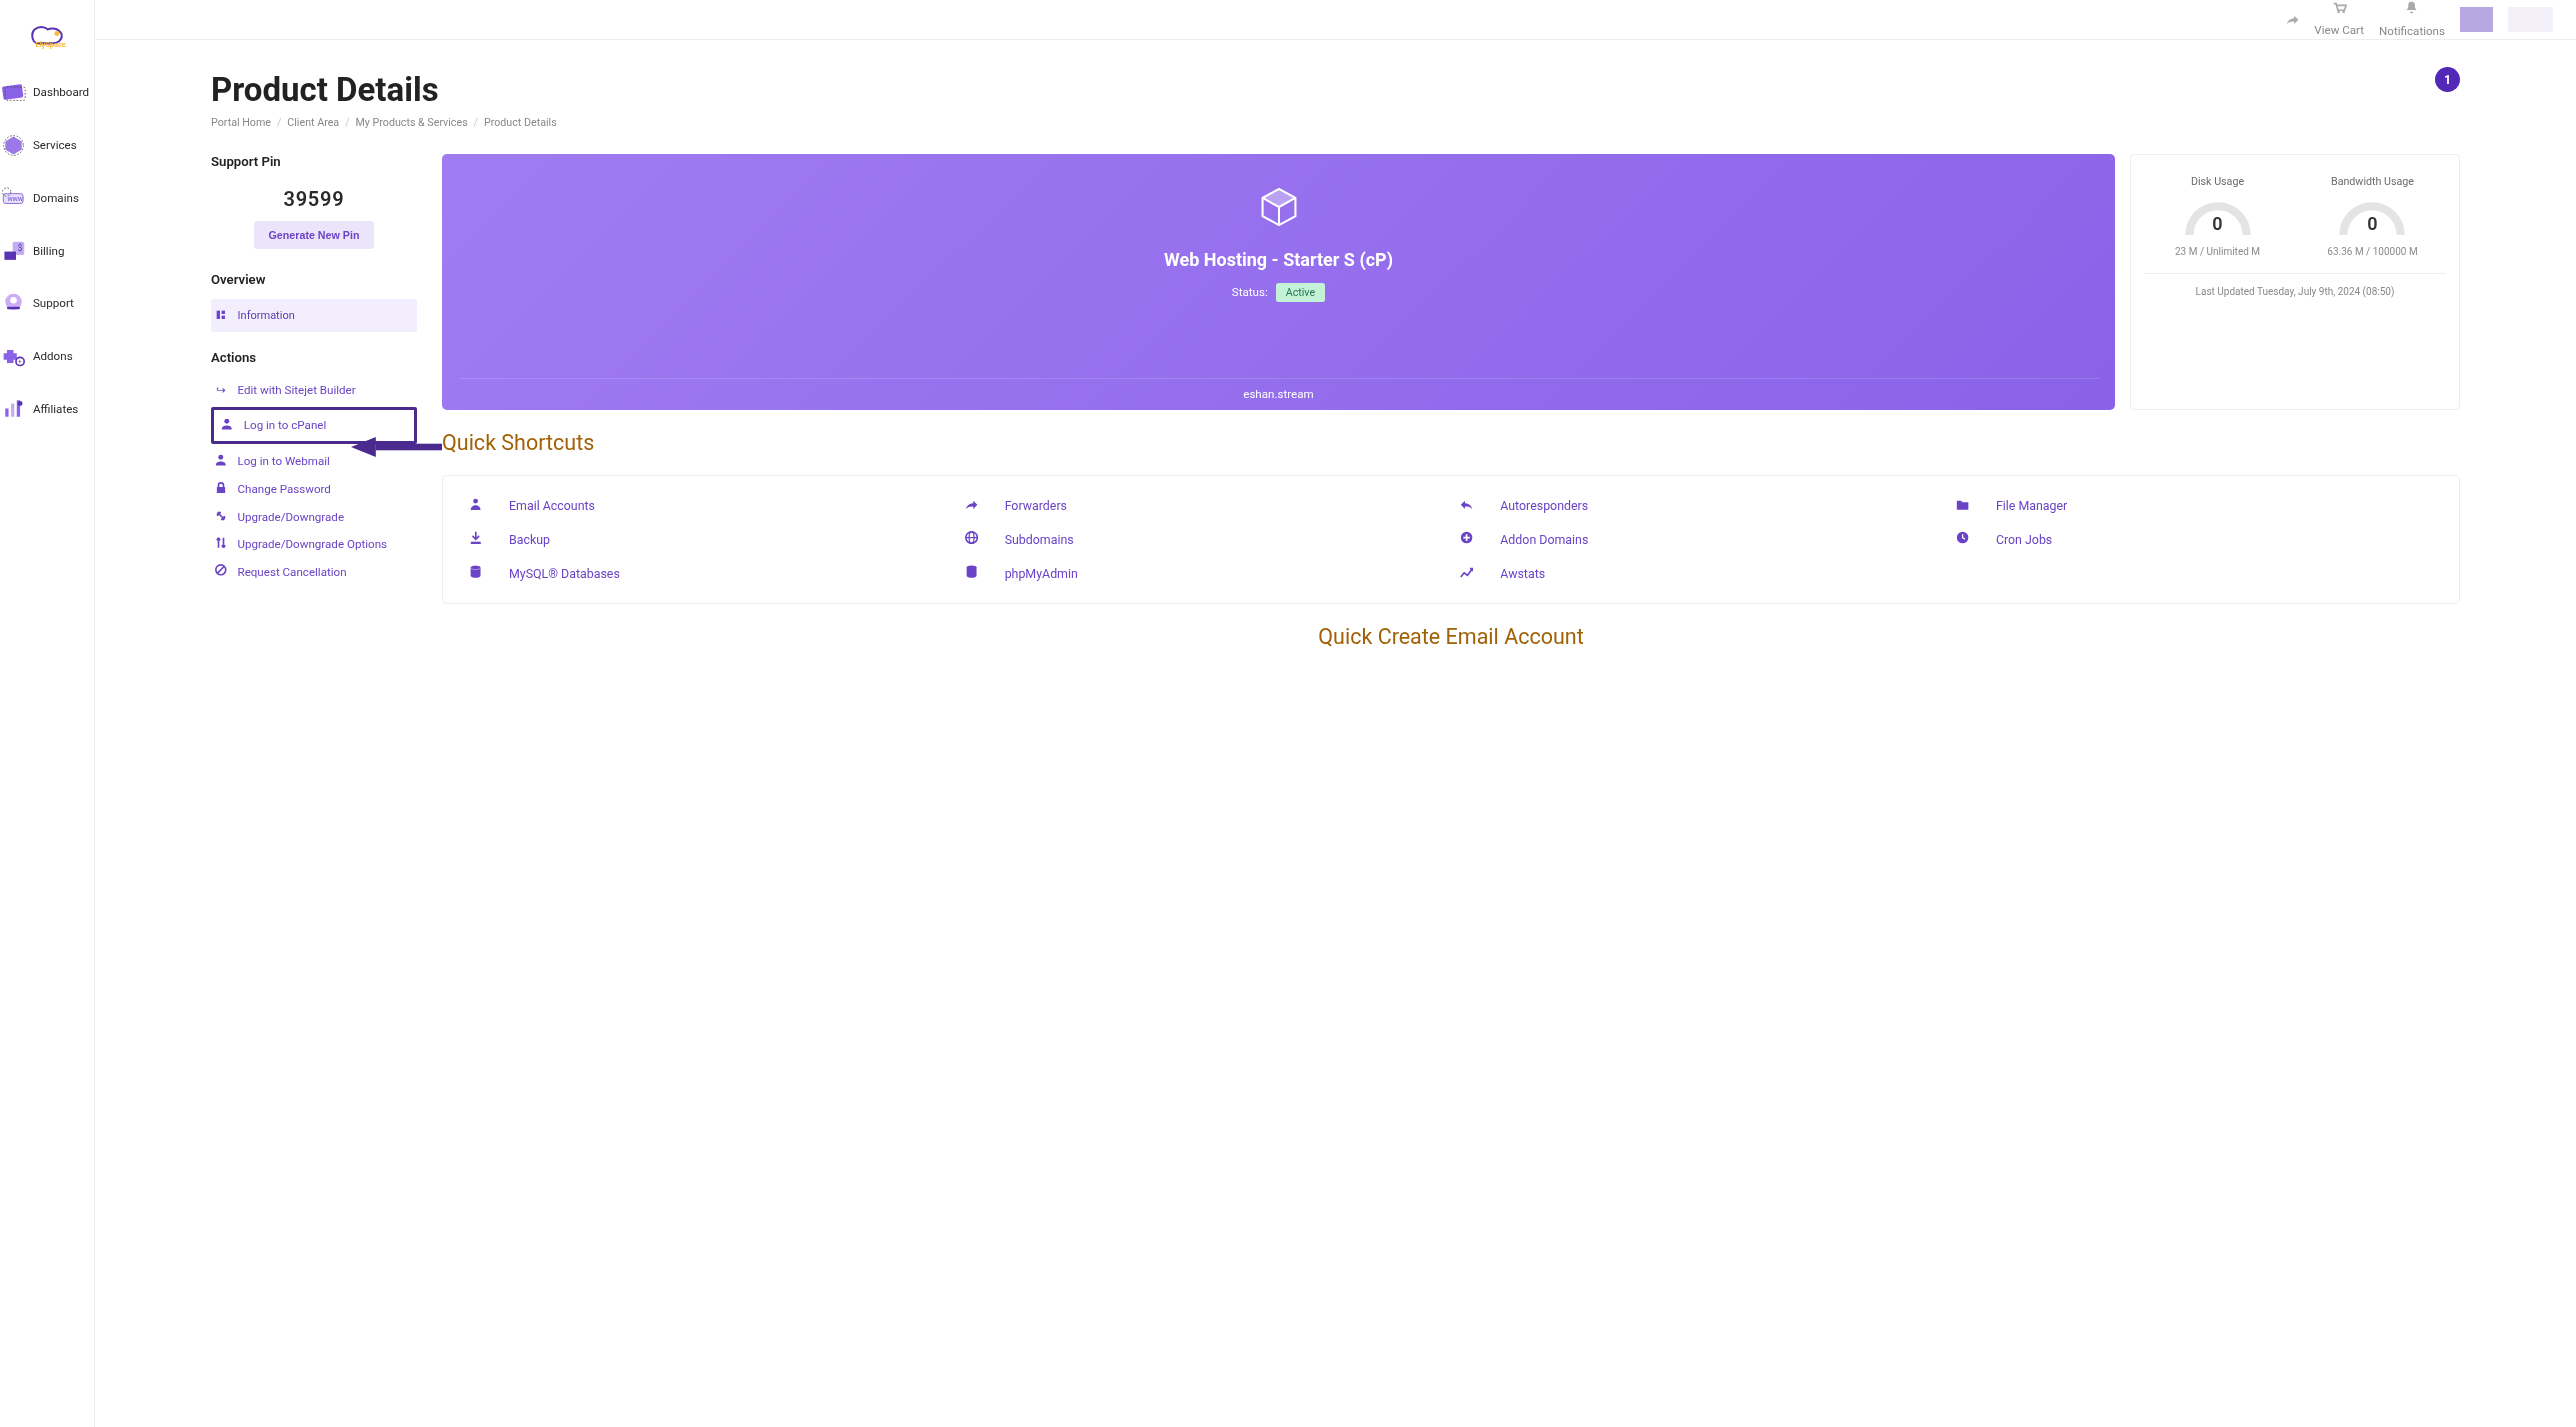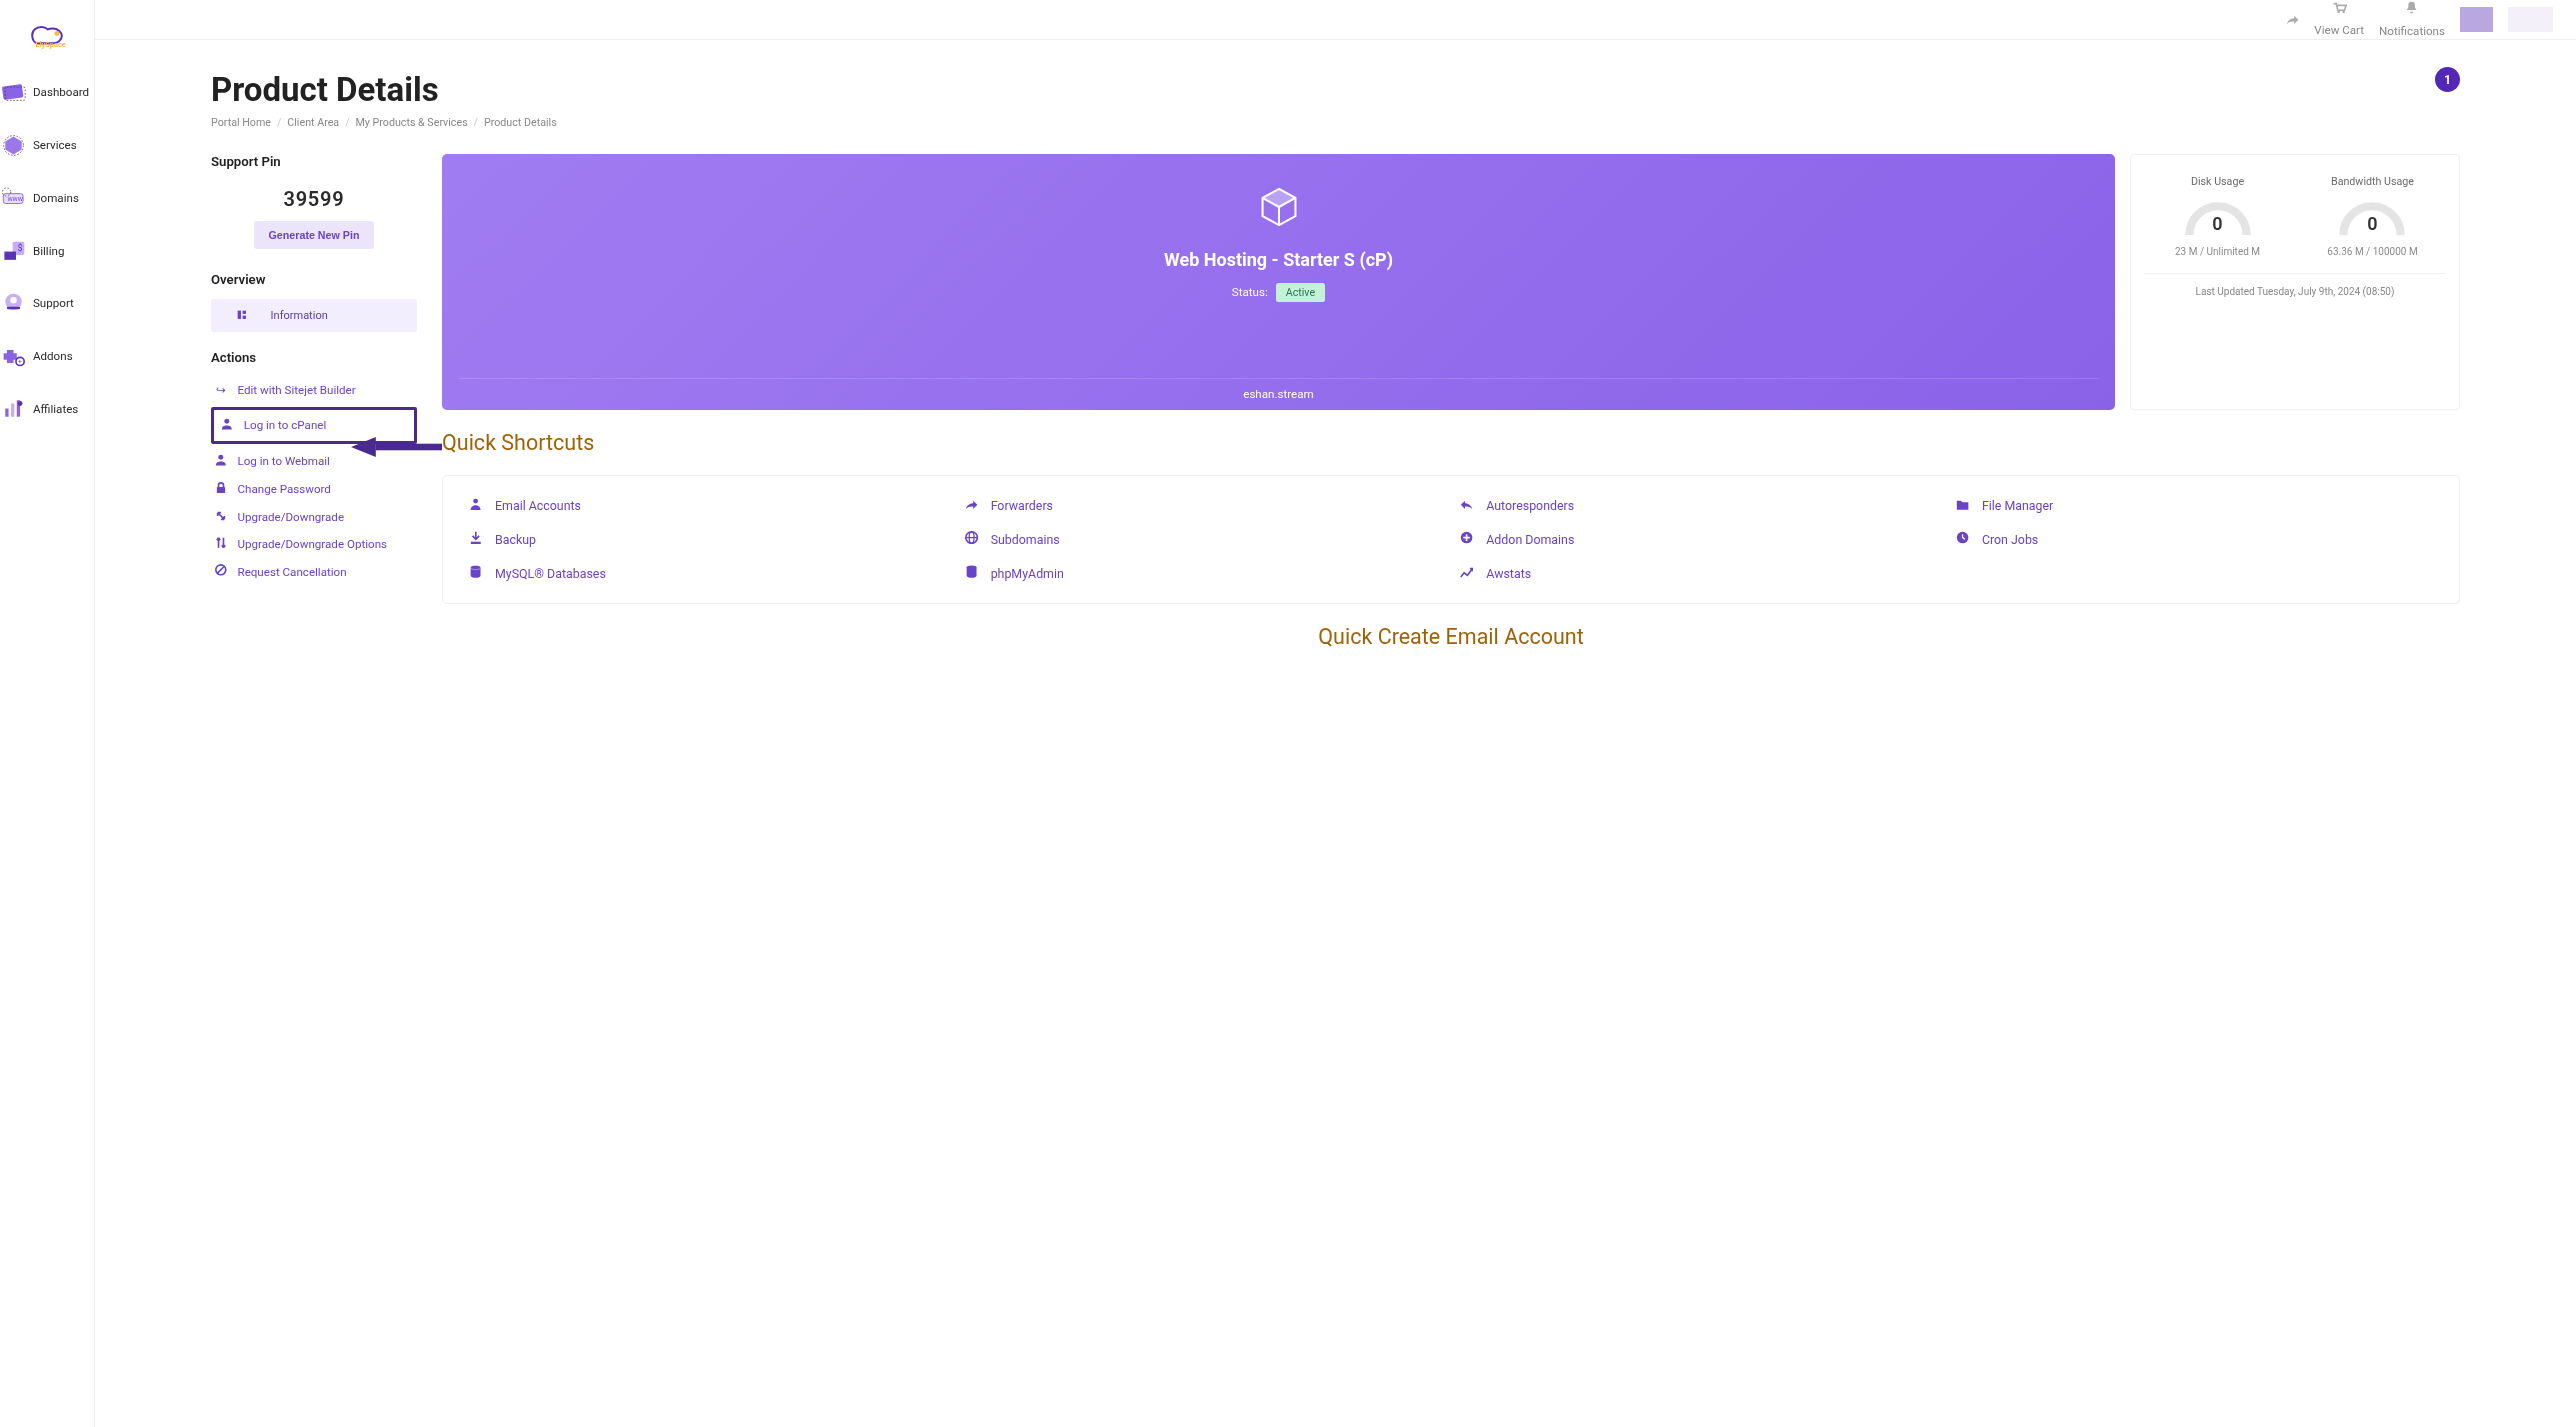--- a/index.html
+++ b/index.html
@@ -56,22 +56,22 @@
 
   .leftcol { width: 206px; }
   .section-hdr { font-size:13.2px; font-weight:600; margin-bottom:11.6px; color:#222; }
   .pin-block { text-align:center; margin-bottom:23px; }
   .pin-value { font-size:20px; font-weight:600; letter-spacing:0.8px; margin:18px 0 10px; }
   .btn-light {
     background:#ece4fa; border:none; color:#6a43c6; font-weight:600;
     padding:8.3px 15px; font-size:10.7px; border-radius:3.3px; cursor:pointer;
   }
   .info-row {
-    background:#f3eefe; padding:10px 25px; border-radius:2.5px;
-    display:flex; align-items:center; gap:23px; color:#5b3ca9;
+    background:#f3eefe; padding:10px 4px; border-radius:2.5px;
+    display:flex; align-items:center; gap:11px; color:#5b3ca9;
     font-size:11px; margin-bottom:18px;
   }
   .actions-list { list-style:none; }
   .actions-list li {
     display:flex; align-items:center; gap:10px;
     color:#6a43c6; padding:6.6px 3.3px; font-size:11.6px;
     cursor:pointer;
   }
   .actions-list li .aicon { width:13.2px; text-align:center; }
   .action-highlight {
@@ -114,21 +114,21 @@
   .gauge-val { position:absolute; bottom:5px; width:100%; text-align:center; font-size:18px; font-weight:600; color:#333; }
   .usage-sub { color:#8a8a8a; font-size:10px; }
   .usage-footer { margin-top:auto; padding-top:11.6px; color:#888; font-size:10px; text-align:center; border-top:0.8px solid #eee; margin-top:16.5px; }
 
   .section-title { font-size:21.5px; font-weight:400; color:#a16207; }
   .shortcut-card {
     border:0.8px solid #eee; border-radius:5px; padding:21.5px 25px;
     display:grid; grid-template-columns: repeat(4, 1fr); row-gap:18px; column-gap:16.5px;
   }
   .shortcut {
-    display:flex; align-items:center; gap:12px; color:#6a43c6;
+    display:flex; align-items:center; gap:26px; color:#6a43c6;
     font-size:12.4px; cursor:pointer;
   }
   .shortcut .sicon { width:15px; text-align:center; font-size:14px; }
 
   .notif-badge {
     position:absolute; right:0; top:-3.3px;
     width:25px; height:25px; border-radius:50%;
     background:#5327b7; color:#fff; font-weight:700;
     display:flex; align-items:center; justify-content:center;
     font-size:12.4px;

